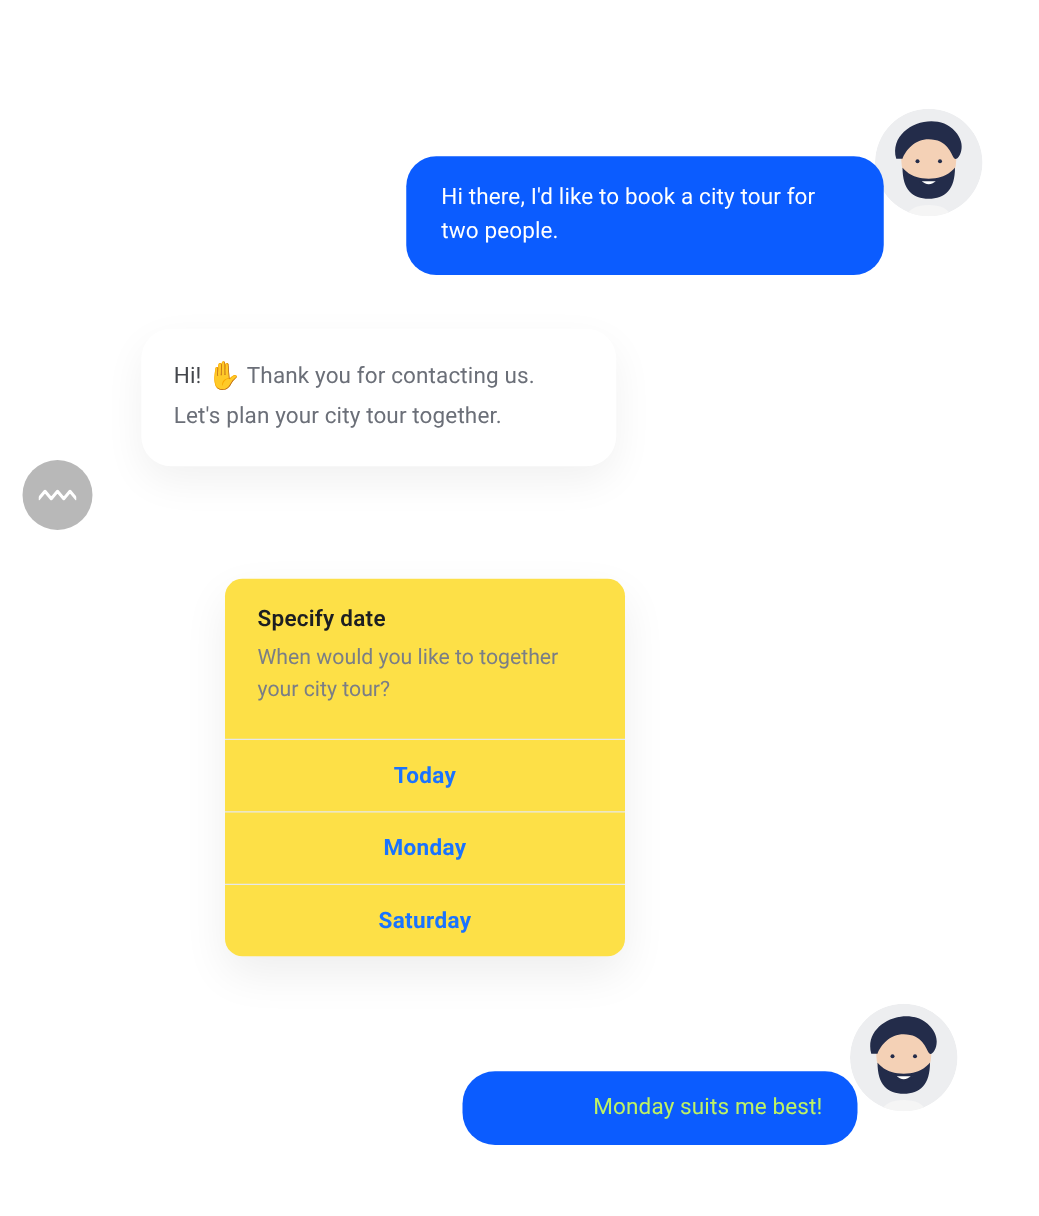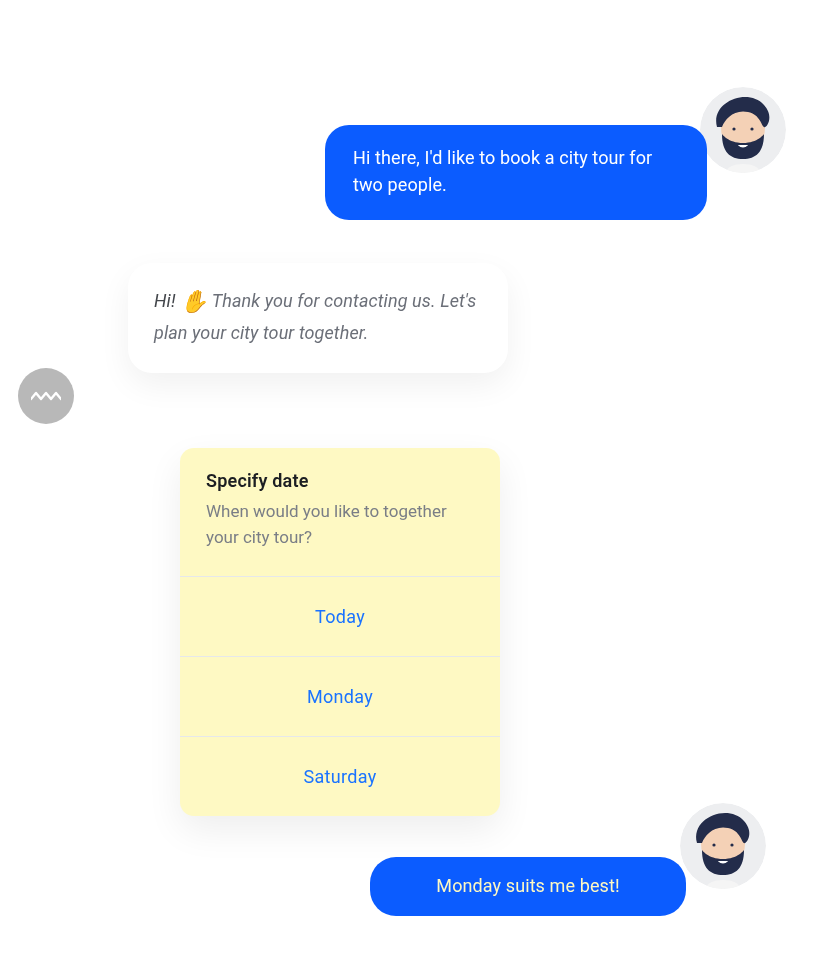--- a/index.html
+++ b/index.html
@@ -40,32 +40,31 @@
     left: 700px;
     top: 87px;
     width: 86px;
     height: 86px;
     border-radius: 50%;
   }
 
   
   .bubble-bot {
     position: absolute;
-    left: 128px;
+    left: 113px;
     top: 263px;
     width: 380px;
     background: #ffffff;
     border-radius: 24px;
     padding: 22px 30px 26px 26px;
     font-size: 18px;
     line-height: 1.55;
     color: #6b6f78;
     box-shadow: 0 12px 32px rgba(0,0,0,0.06);
     letter-spacing: 0.1px;
-    font-style: italic;
   }
   .bot-hi-prefix { color: #44474c; }
   .hand-emoji { font-size: 22px; vertical-align: -2px; }
 
   
   .bot-avatar {
     position: absolute;
     left: 18px;
     top: 368px;
     width: 56px;
@@ -75,23 +74,23 @@
     display: flex;
     align-items: center;
     justify-content: center;
   }
   .bot-avatar svg { display: block; }
 
   
   .date-card {
     position: absolute;
     left: 180px;
-    top: 448px;
+    top: 463px;
     width: 320px;
-    background: #fef9c3;
+    background: #fde047;
     border-radius: 14px;
     box-shadow: 0 14px 36px rgba(0,0,0,0.07);
     overflow: hidden;
   }
   .date-card-header {
     padding: 22px 26px 10px 26px;
   }
   .date-card-title {
     font-size: 18px;
     font-weight: 600;
@@ -101,40 +100,41 @@
   .date-card-sub {
     margin-top: 8px;
     font-size: 17px;
     line-height: 1.5;
     color: #7a7e86;
     padding-bottom: 16px;
   }
   .date-opt {
     border-top: 1px solid #e6e8eb;
     text-align: center;
-    padding: 29px 0;
+    padding: 18px 0;
     font-size: 18px;
     color: #1a73ff;
     letter-spacing: 0.3px;
     cursor: pointer;
+    font-weight: bold;
   }
 
   
   .bubble-user-2 {
     position: absolute;
     left: 370px;
     top: 857px;
     width: 316px;
     background: #0b5cff;
-    color: #fef9c3;
+    color: #bef264;
     border-radius: 26px;
     padding: 18px 28px 20px 28px;
     font-size: 18px;
     letter-spacing: 0.1px;
-    text-align: center;
+    text-align: right;
   }
 
   
   .user-avatar-2 {
     position: absolute;
     left: 680px;
     top: 803px;
     width: 86px;
     height: 86px;
     border-radius: 50%;

